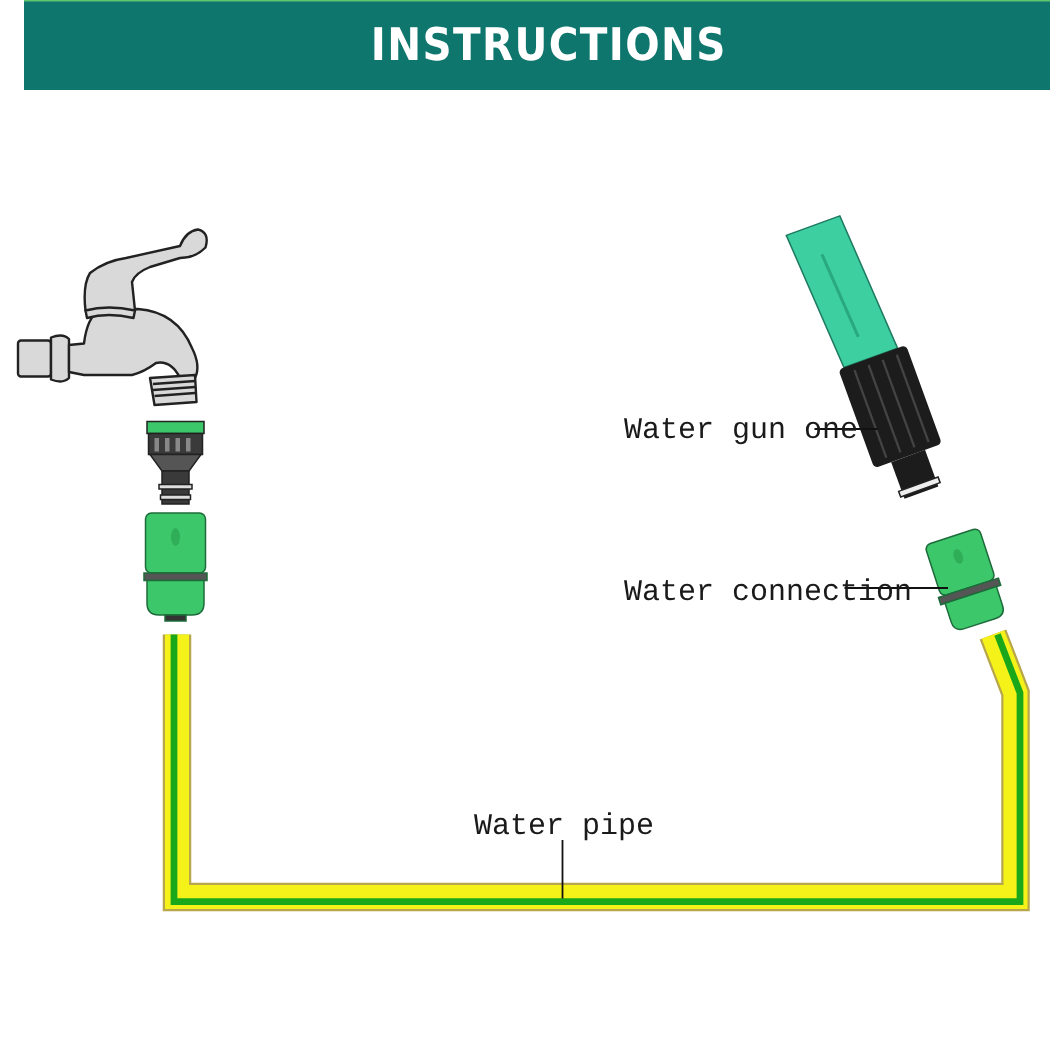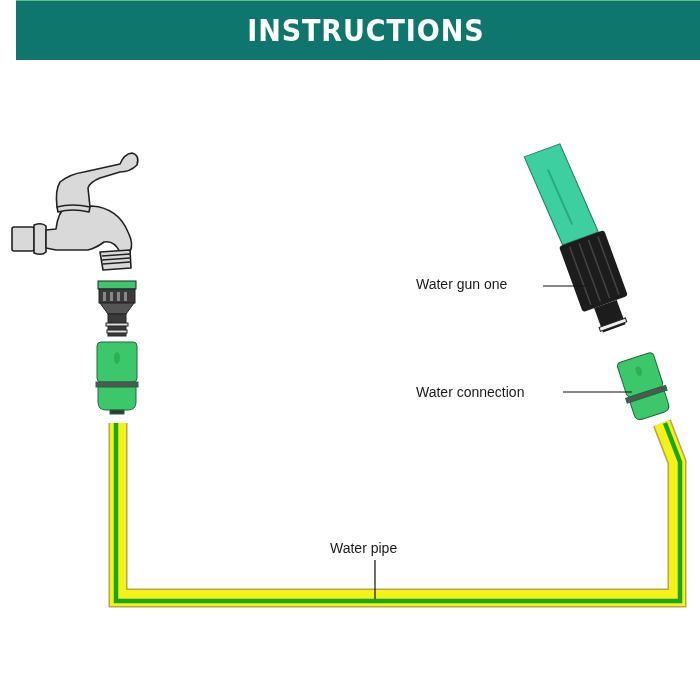--- a/index.html
+++ b/index.html
@@ -1,20 +1,20 @@
 <!DOCTYPE html>
 <html><head>
 <meta charset="utf-8">
 <style>
   html, body { margin:0; padding:0; background:#ffffff; }
   body { width:700px; height:700px; position:relative; overflow:hidden; font-family:"DejaVu Sans", "Liberation Sans", sans-serif; }
   .banner { position:absolute; left:0; top:0; width:700px; height:60px; background:#0f766e; display:flex; align-items:center; justify-content:center; border-top:1px solid #5ec56e; box-sizing:border-box;margin-left:16px; }
   .banner-title { color:#ffffff; font-family:"DejaVu Sans", sans-serif; font-weight:bold; font-size:30px; letter-spacing:1px; transform:scaleX(0.9); }
   svg.scene { position:absolute; left:0; top:0; }
-  .label { position:absolute; font-family:Liberation Sans, sans-serif; font-size:14px; color:#1a1a1a; white-space:nowrap; }
+  .label { position:absolute; font-family:Liberation Mono, monospace; font-size:20px; color:#1a1a1a; white-space:nowrap; }
 </style>
 </head>
 <body>
 
 <div class="banner">
   <span class="banner-title">INSTRUCTIONS</span>
 </div>
 
 <svg class="scene" width="700" height="700" viewBox="0 0 700 700">
 
@@ -76,13 +76,13 @@
     <path d="M627 397 L663 397 L663 410 Q663 417 656 417 L634 417 Q627 417 627 410 Z" fill="#3cc86a"></path>
   </g>
 
   <line x1="543" y1="286" x2="585" y2="286" stroke="#111" stroke-width="1.2"></line>
   <line x1="563" y1="392" x2="632" y2="392" stroke="#111" stroke-width="1.2"></line>
   <line x1="375" y1="560" x2="375" y2="599" stroke="#111" stroke-width="1.2"></line>
 </svg>
 
 <span class="label" style="left:416px; top:276px;">Water gun one</span>
 <span class="label" style="left:416px; top:384px;">Water connection</span>
-<span class="label" style="left:330px; top:540px;">Water pipe</span>
+<span class="label" style="left:316px; top:540px;">Water pipe</span>
 
 </body></html>

